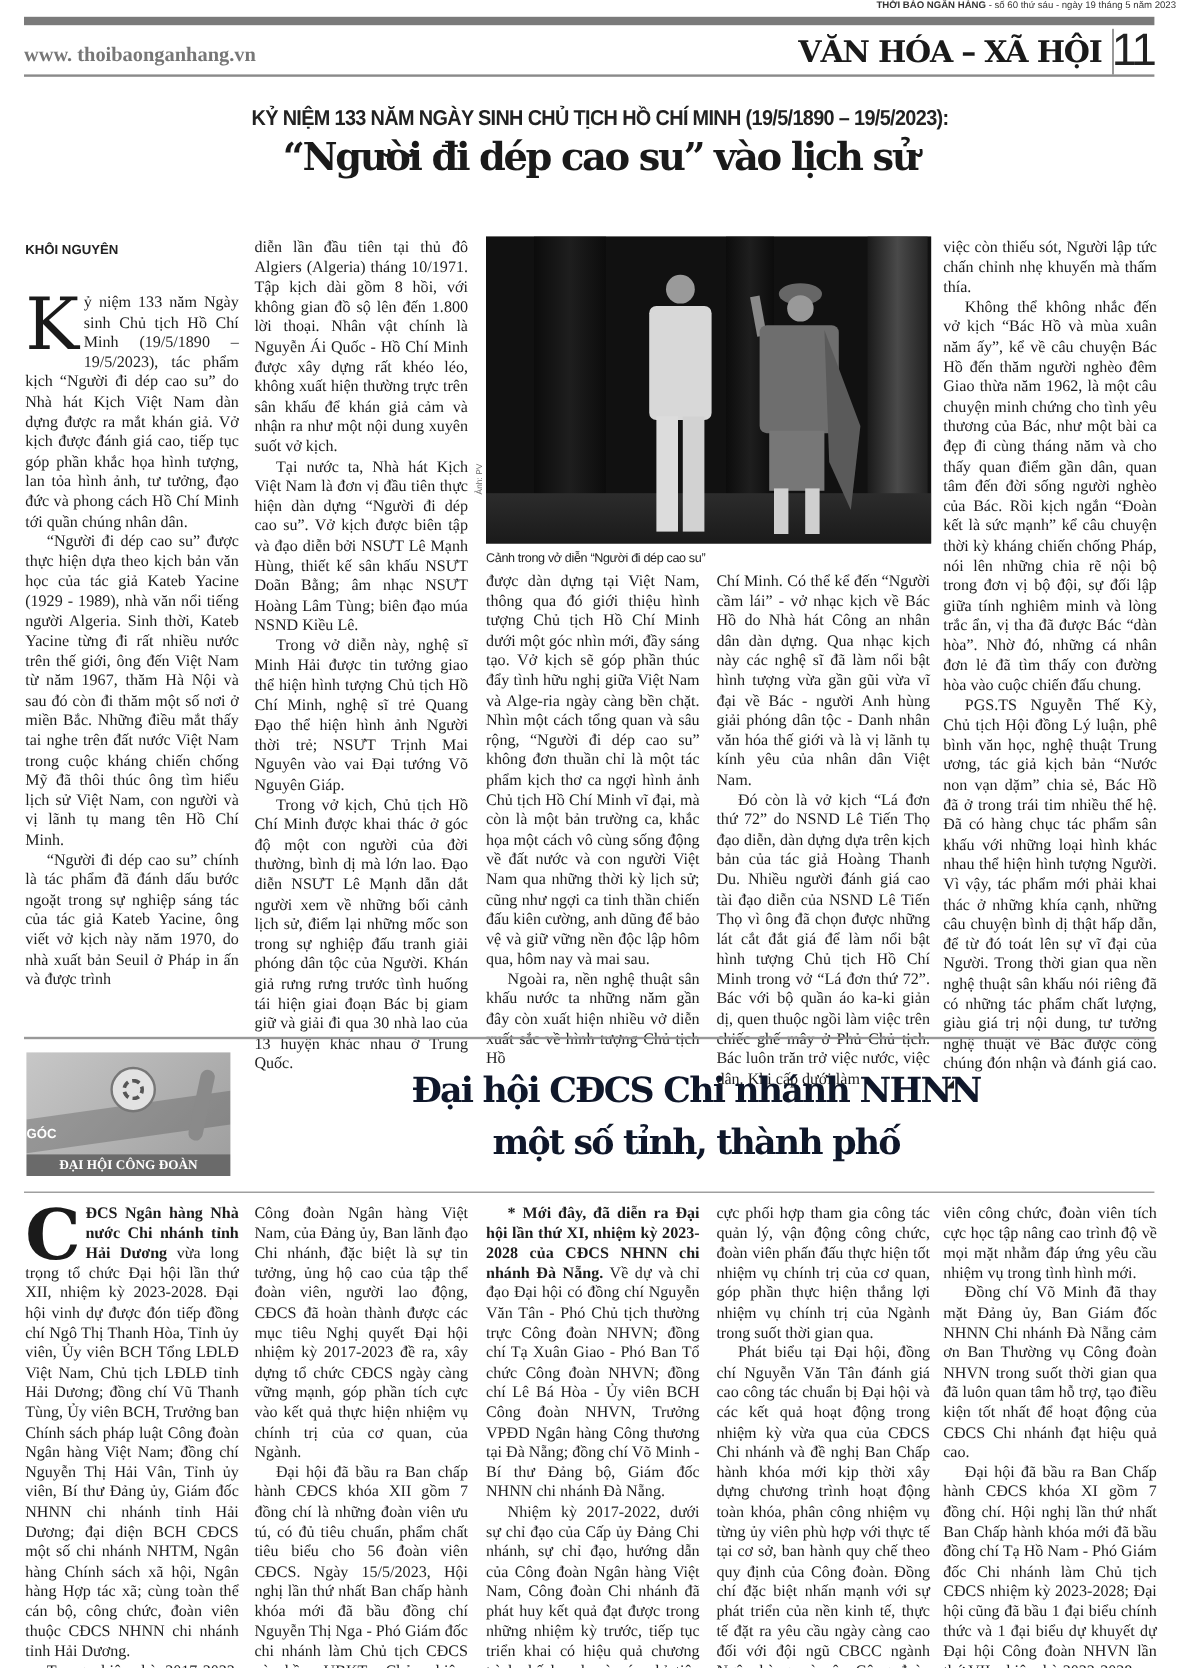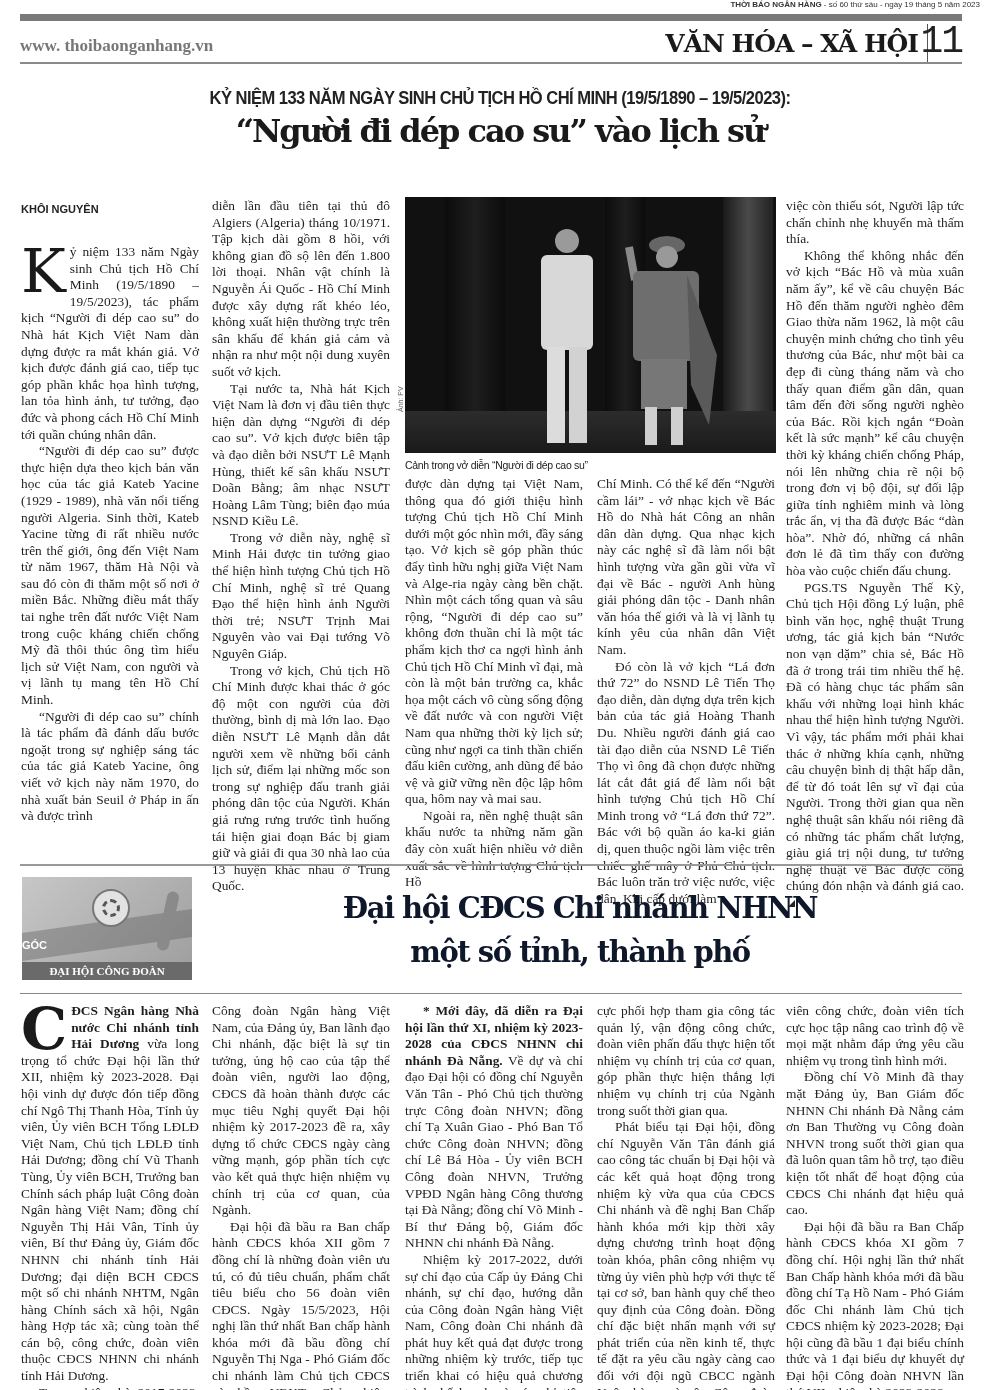--- a/index.html
+++ b/index.html
@@ -6,21 +6,21 @@
   html, body { width: 1000px; height: 1390px; background: #ffffff; overflow: hidden; }
   body { font-family: "Liberation Serif", "DejaVu Serif", serif; color: #1a1a1a; position: relative; }
 
   .topline { position: absolute; top: 0; left: 20px; right: 20px; height: 14px; font-family: "Liberation Sans", sans-serif; font-size: 8px; text-align: right; color: #333; }
   .topline b { font-weight: bold; margin-left: 40px; }
   .topbar { position: absolute; top: 14px; left: 20px; width: 942px; height: 7px; background: #7a7a7a; }
   .header { position: absolute; top: 22px; left: 20px; width: 942px; height: 42px; border-bottom: 2px solid #8a8a8a; }
   .site-url { position: absolute; left: 0; bottom: 6px; font-size: 17px; font-weight: bold; color: #777; }
   .section-title { position: absolute; right: 44px; bottom: 4px; font-family: "DejaVu Serif", serif; font-size: 25px; font-weight: bold; letter-spacing: -1px; color: #1a1a1a; }
   .page-num-sep { position: absolute; right: 34px; top: 2px; width: 1px; height: 38px; background: #555; }
-  .page-num { position: absolute; right: 0; bottom: 0; font-family: Liberation Mono, monospace; font-size: 38px; line-height: 40px; color: #222; letter-spacing: -2px; }
+  .page-num { position: absolute; right: 0; bottom: 0; font-family: Liberation Sans, sans-serif; font-size: 38px; line-height: 40px; color: #222; letter-spacing: -2px; }
 
   .kicker { position: absolute; top: 88px; left: 0; width: 1000px; text-align: center; font-family: "Liberation Sans", sans-serif; font-size: 18px; font-weight: bold; letter-spacing: -0.6px; color: #222; transform: scaleX(0.92); }
   .headline { position: absolute; top: 112px; left: 0; width: 1000px; text-align: center; font-family: "DejaVu Serif", serif; font-size: 32px; font-weight: bold; letter-spacing: -2px; color: #1a1a1a; }
 
   .col { position: absolute; font-size: 13.4px; line-height: 16.6px; text-align: justify; color: #1e1e1e; }
   .col p { text-indent: 18px; }
   .col p.noindent { text-indent: 0; }
   .byline { font-family: "Liberation Sans", sans-serif; font-weight: bold; font-size: 11px; color: #222; position: absolute; top: 203px; left: 21px; }
   .dropcap { float: left; font-size: 60px; line-height: 46px; margin: 4px 4px 0 0; font-family: "DejaVu Serif", serif; color: #1a1a1a; }
   .dropcap2 { float: left; font-size: 58px; line-height: 46px; margin: 3px 4px 0 0; font-family: "DejaVu Serif", serif; font-weight: bold; color: #1a1a1a; }

